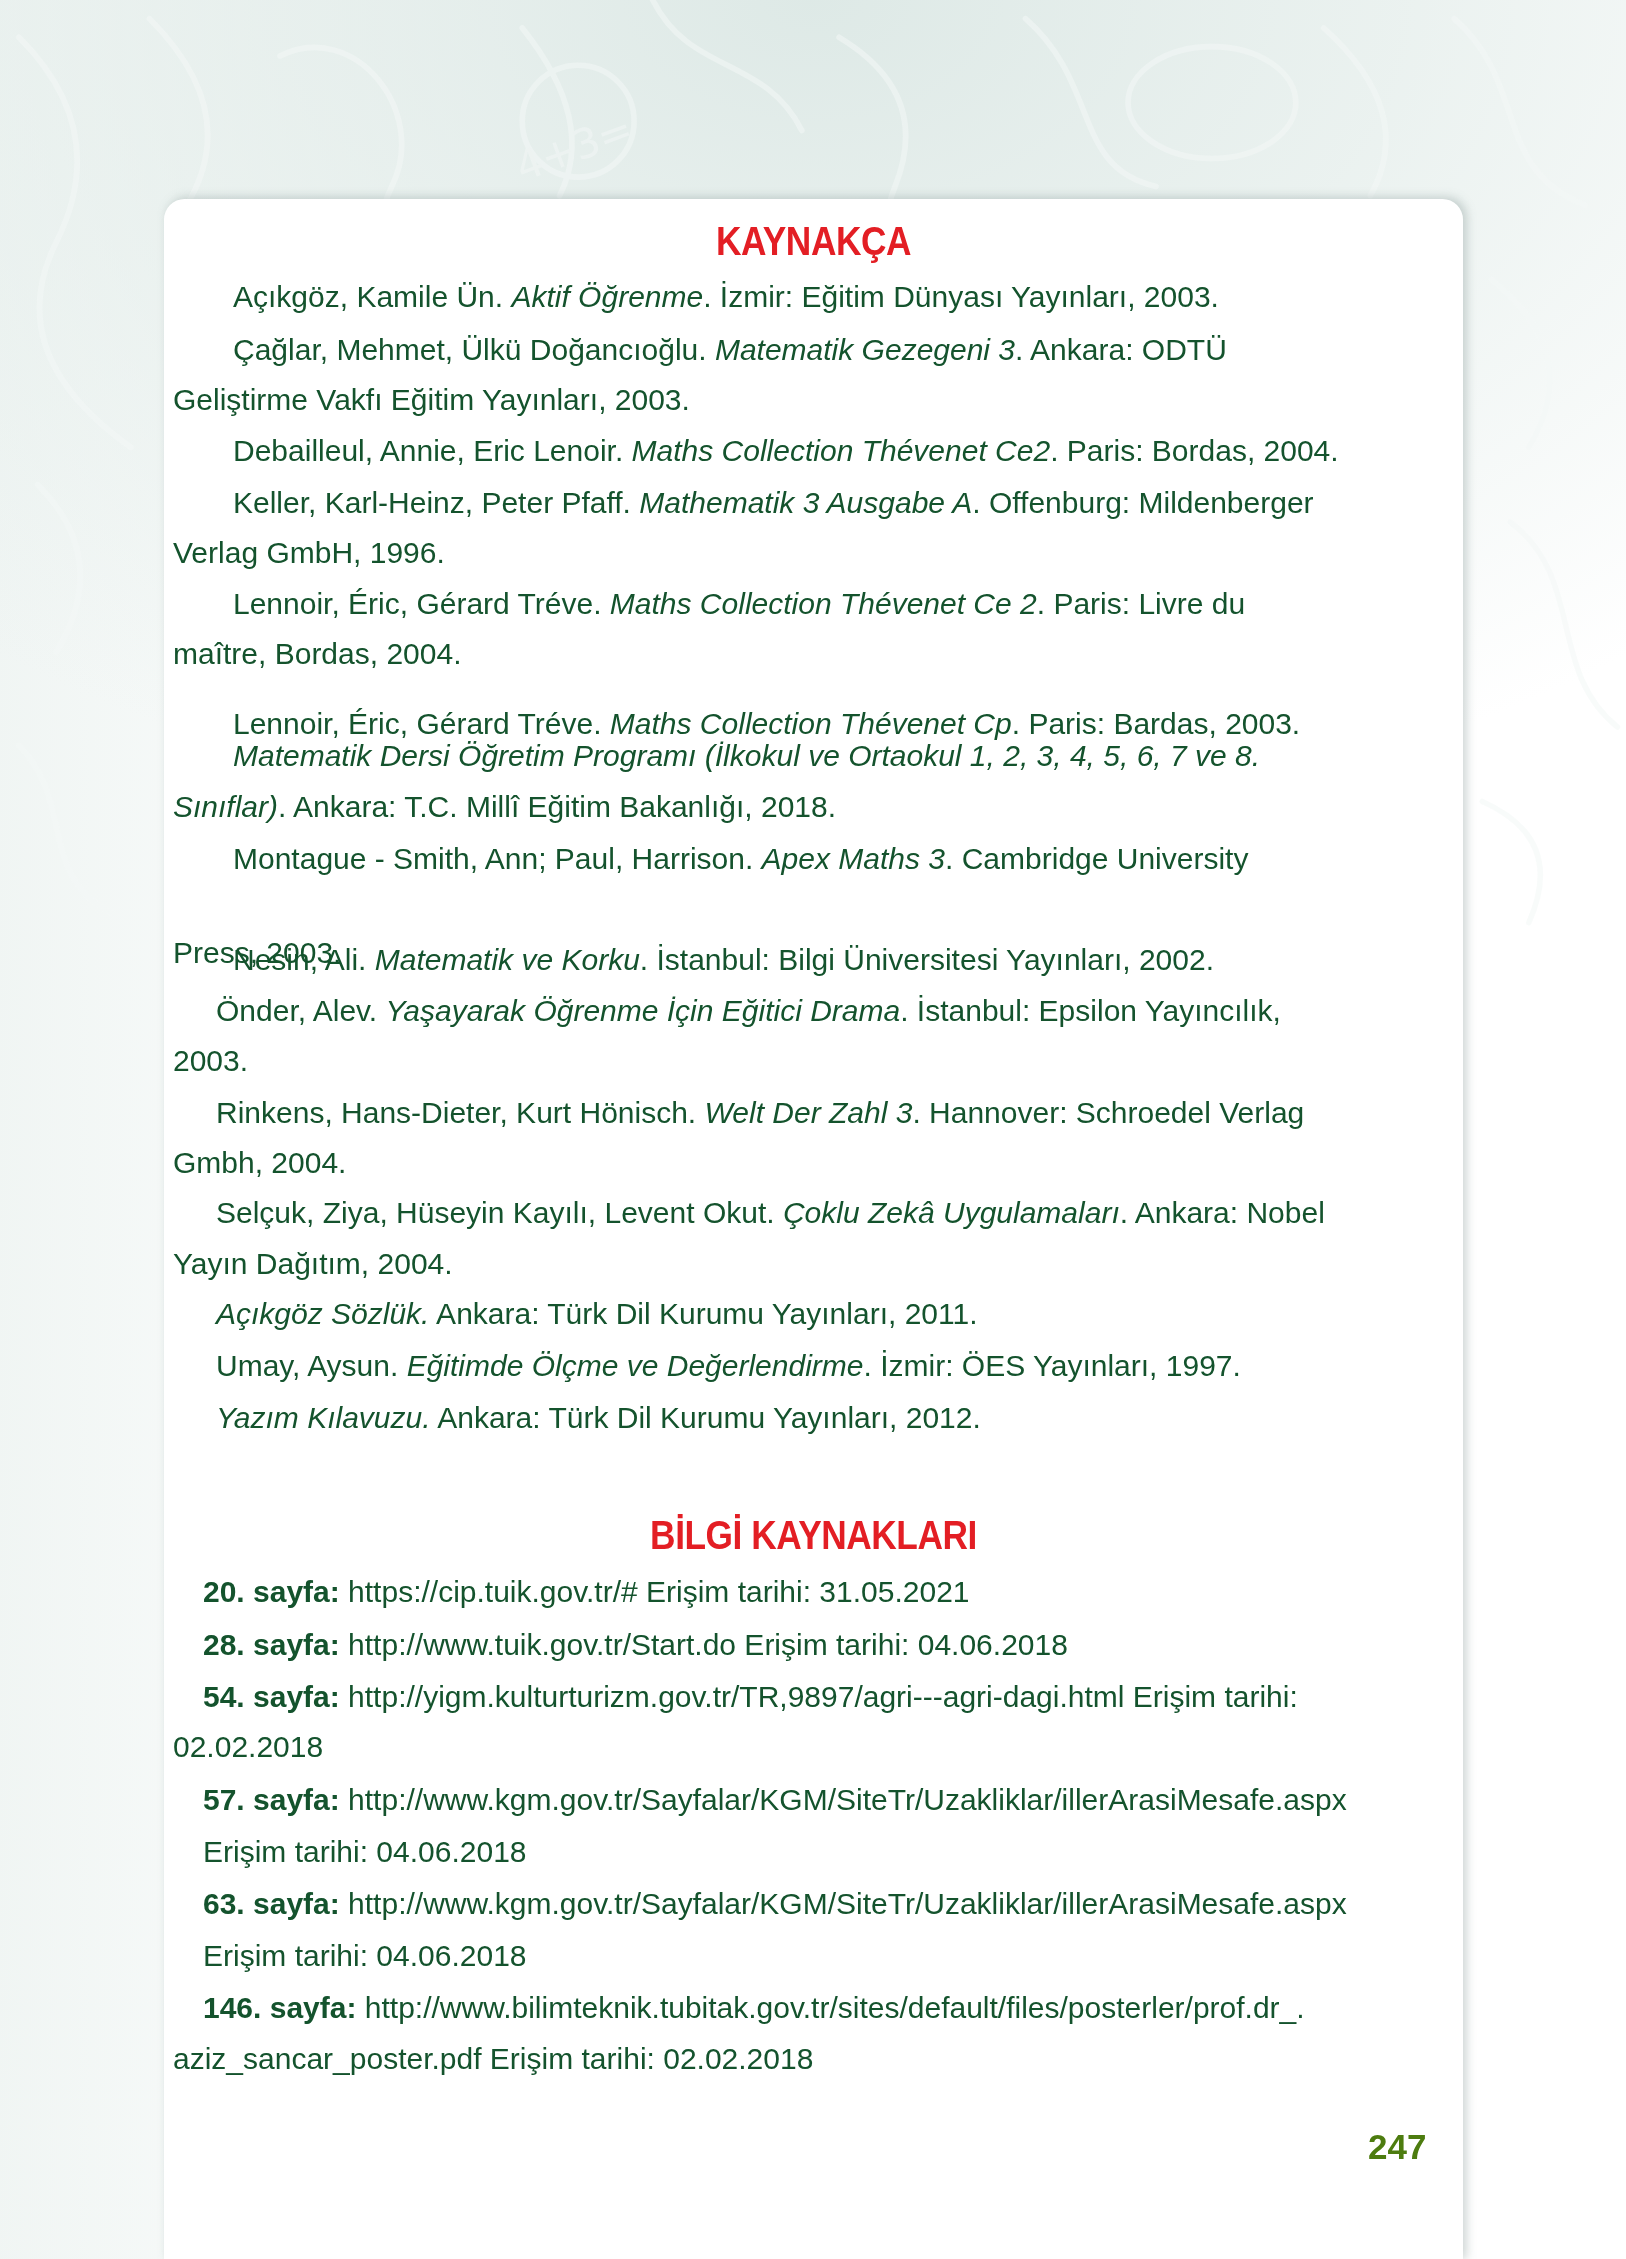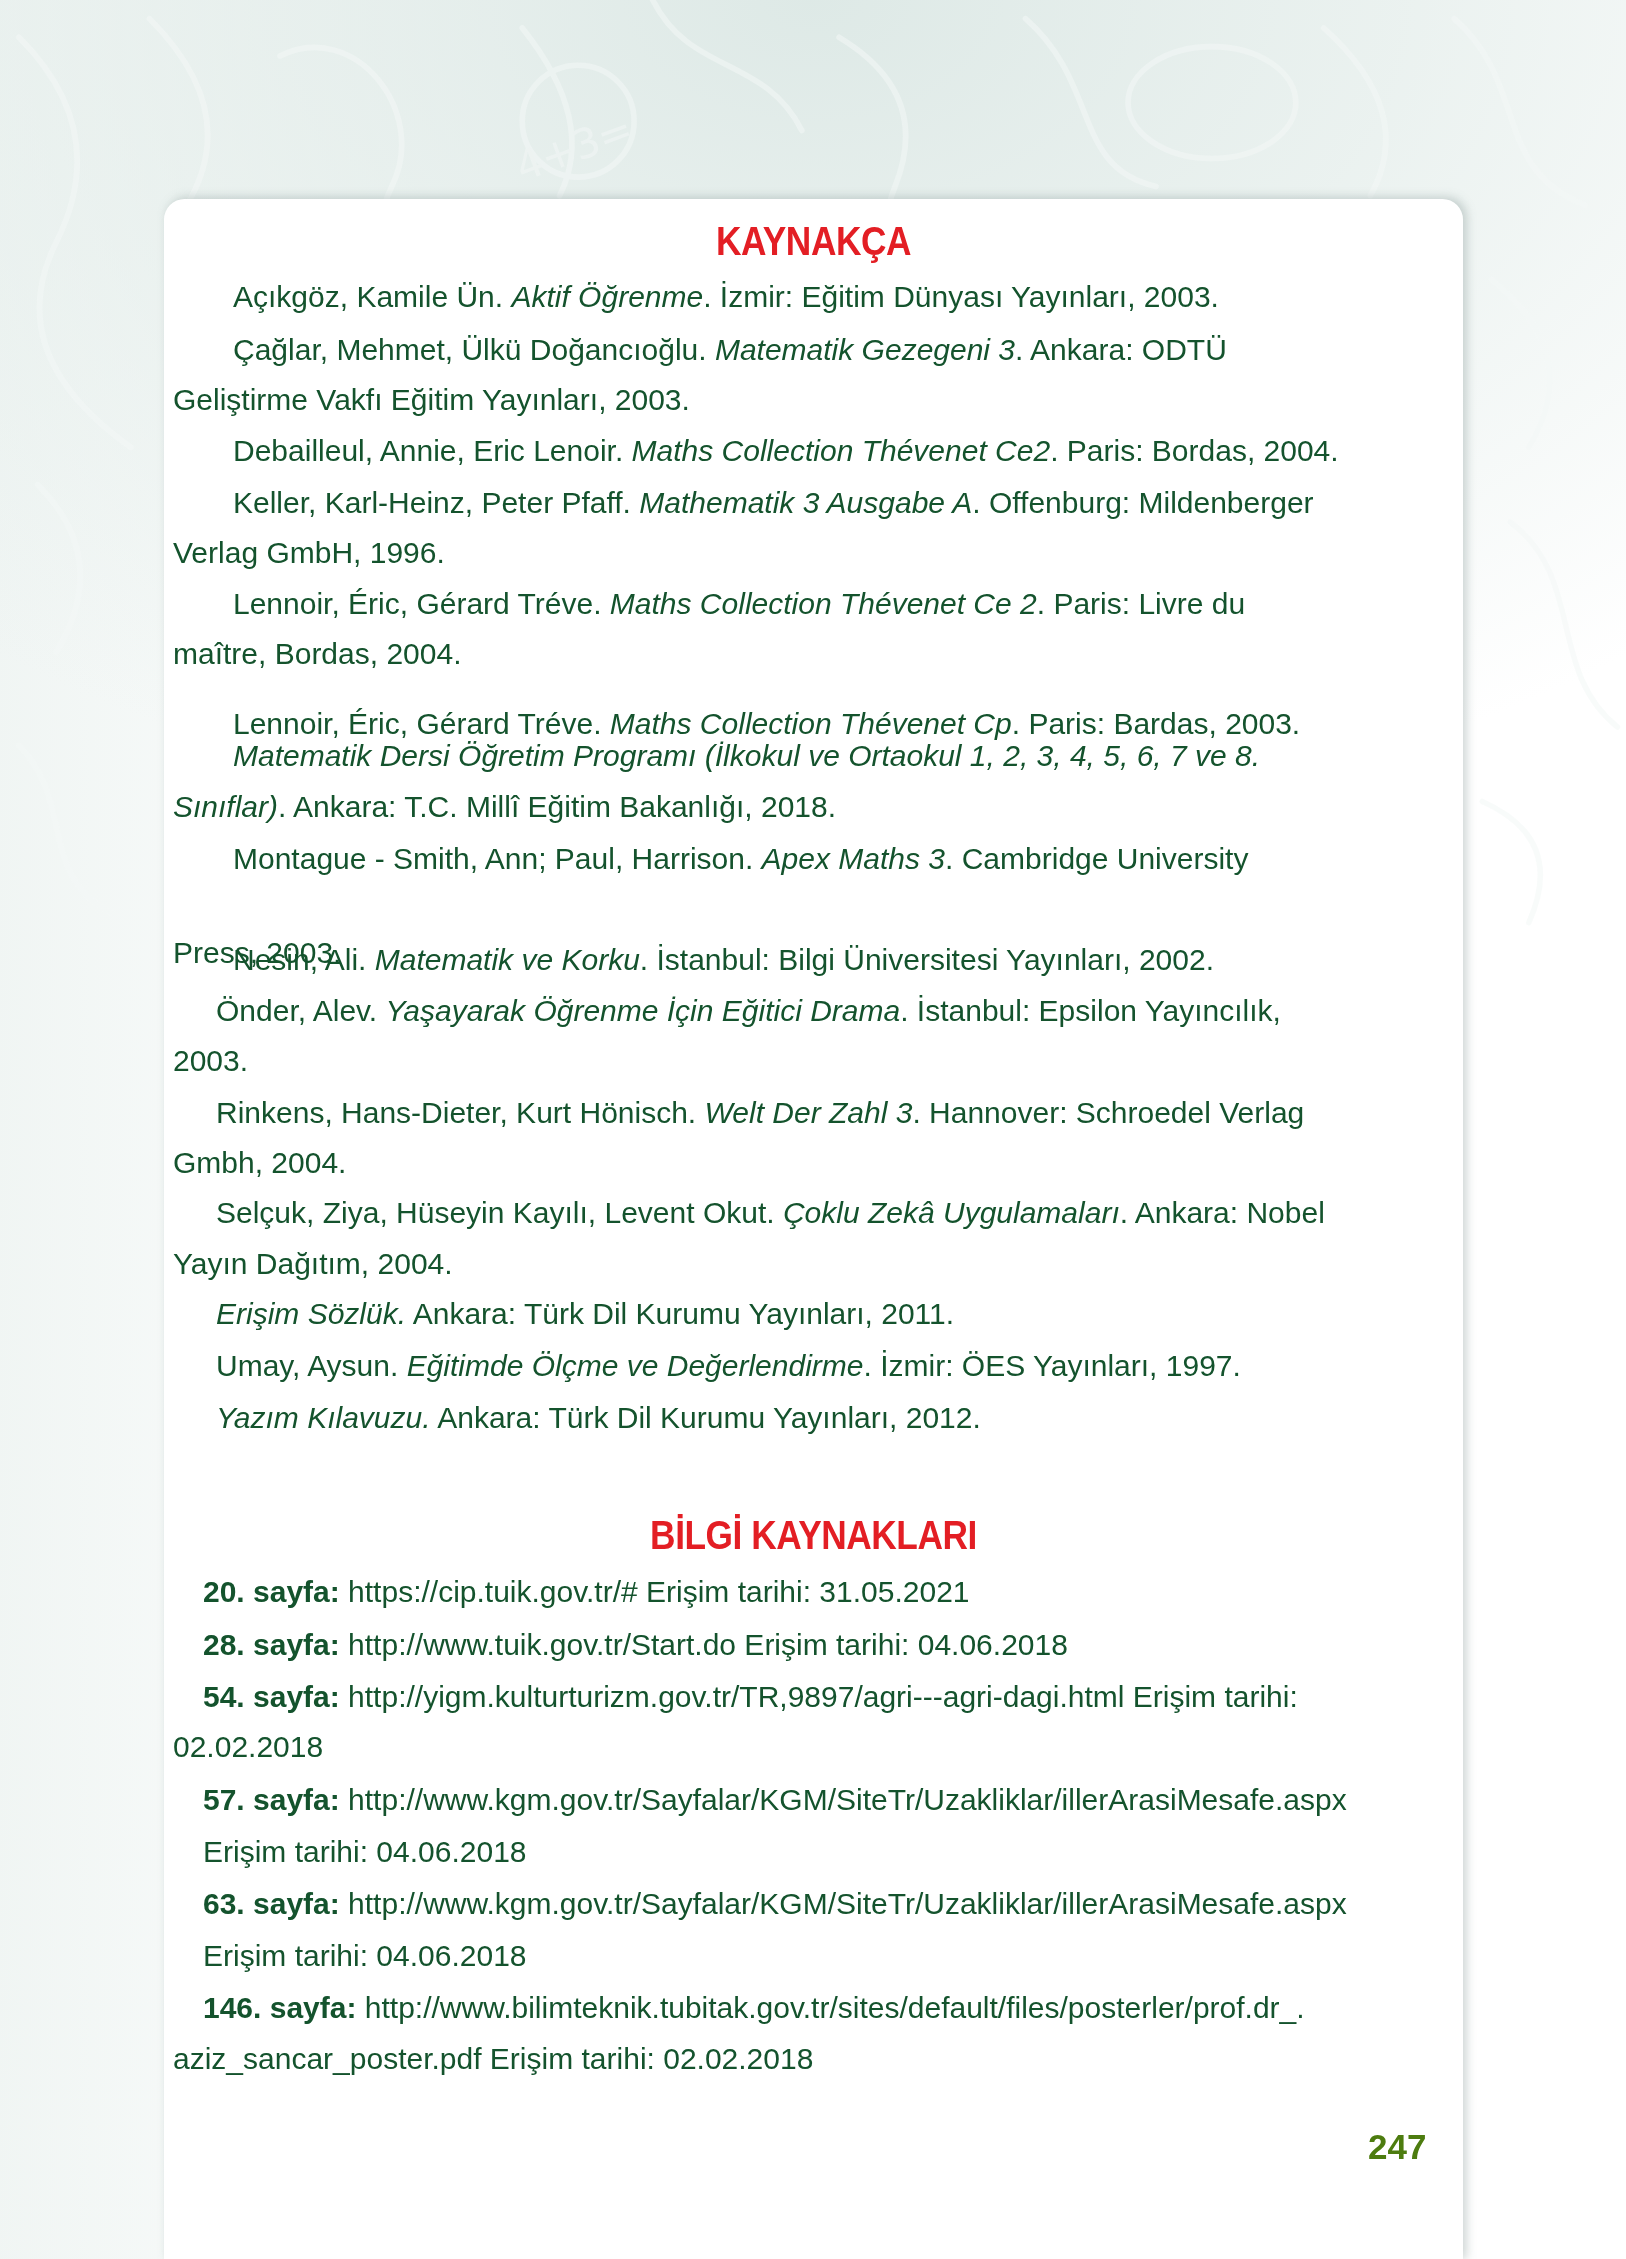--- a/index.html
+++ b/index.html
@@ -78,21 +78,21 @@
     <div class="line" style="left: 173px; top: 788px;"><i>Sınıflar)</i><span>. Ankara: T.C. Millî Eğitim Bakanlığı, 2018.</span></div>
     <div class="line" style="left: 233px; top: 840px;"><span>Montague - Smith, Ann; Paul, Harrison. </span><i>Apex Maths 3</i><span>. Cambridge University</span></div>
     <div class="line" style="left: 173px; top: 890px; margin-top: 44px;"><span>Press, 2003.</span></div>
     <div class="line" style="left: 233px; top: 941px;"><span>Nesin, Ali. </span><i>Matematik ve Korku</i><span>. İstanbul: Bilgi Üniversitesi Yayınları, 2002.</span></div>
     <div class="line" style="left: 216px; top: 992px;"><span>Önder, Alev. </span><i>Yaşayarak Öğrenme İçin Eğitici Drama</i><span>. İstanbul: Epsilon Yayıncılık,</span></div>
     <div class="line" style="left: 173px; top: 1042px;"><span>2003.</span></div>
     <div class="line" style="left: 216px; top: 1094px;"><span>Rinkens, Hans-Dieter, Kurt Hönisch. </span><i>Welt Der Zahl 3</i><span>. Hannover: Schroedel Verlag</span></div>
     <div class="line" style="left: 173px; top: 1144px;"><span>Gmbh, 2004.</span></div>
     <div class="line" style="left: 216px; top: 1194px;"><span>Selçuk, Ziya, Hüseyin Kayılı, Levent Okut. </span><i>Çoklu Zekâ Uygulamaları</i><span>. Ankara: Nobel</span></div>
     <div class="line" style="left: 173px; top: 1245px;"><span>Yayın Dağıtım, 2004.</span></div>
-    <div class="line" style="left: 216px; top: 1295px;"><i>Erişim Sözlük.</i><span> Ankara: Türk Dil Kurumu Yayınları, 2011.</span></div>
+    <div class="line" style="left: 216px; top: 1295px;"><i>Açıkgöz Sözlük.</i><span> Ankara: Türk Dil Kurumu Yayınları, 2011.</span></div>
     <div class="line" style="left: 216px; top: 1347px;"><span>Umay, Aysun. </span><i>Eğitimde Ölçme ve Değerlendirme</i><span>. İzmir: ÖES Yayınları, 1997.</span></div>
     <div class="line" style="left: 216px; top: 1399px;"><i>Yazım Kılavuzu.</i><span> Ankara: Türk Dil Kurumu Yayınları, 2012.</span></div>
   </div>
 
 <h1 class="heading" id="h-src" style="top:1512px;margin:0;">BİLGİ KAYNAKLARI</h1>
 <div id="src">
     <div class="line" style="left: 203px; top: 1573px;"><b>20. sayfa:</b><span> https://cip.tuik.gov.tr/# Erişim tarihi: 31.05.2021</span></div>
     <div class="line" style="left: 203px; top: 1626px;"><b>28. sayfa:</b><span> http://www.tuik.gov.tr/Start.do Erişim tarihi: 04.06.2018</span></div>
     <div class="line" style="left: 203px; top: 1678px;"><b>54. sayfa:</b><span> http://yigm.kulturturizm.gov.tr/TR,9897/agri---agri-dagi.html Erişim tarihi:</span></div>
     <div class="line" style="left: 173px; top: 1728px;"><span>02.02.2018</span></div>

